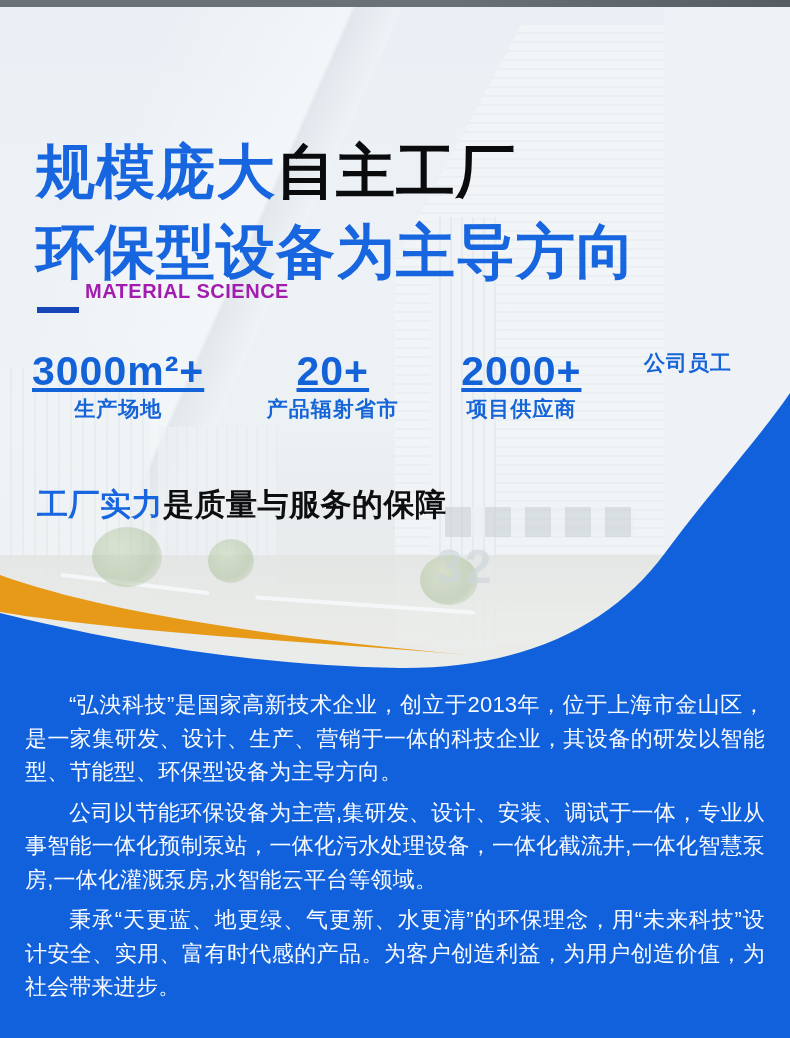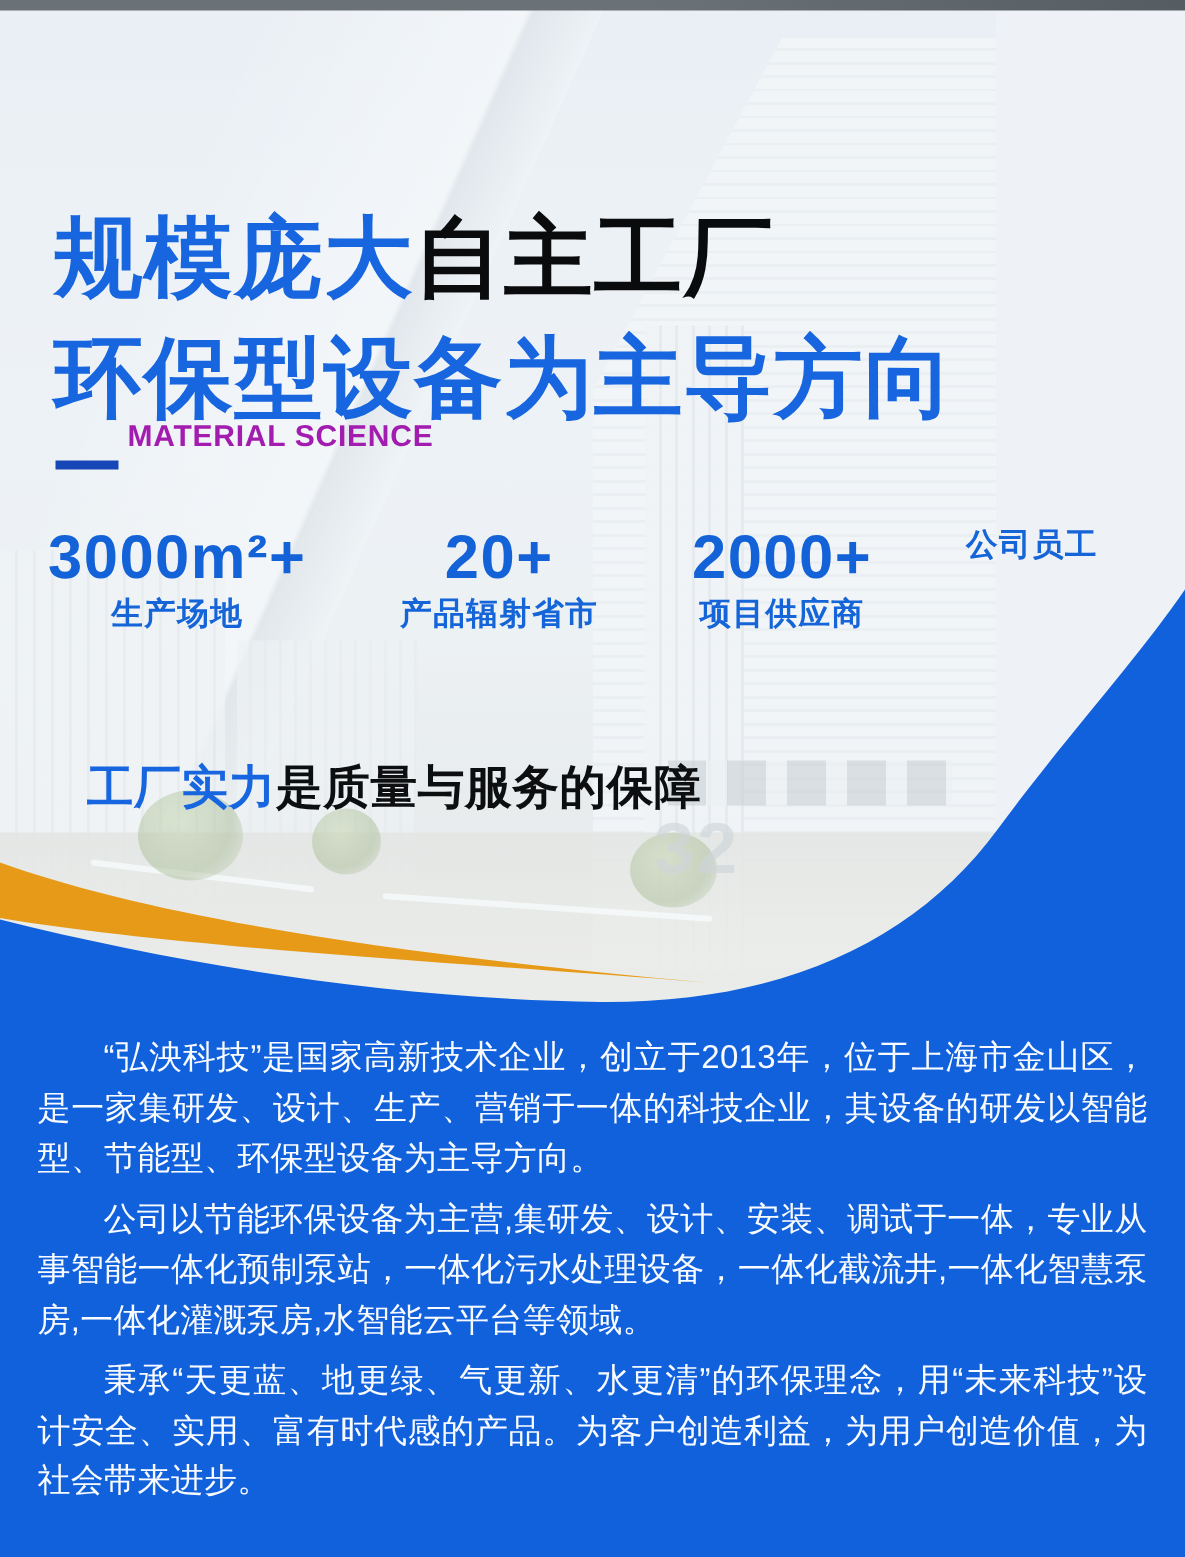--- a/index.html
+++ b/index.html
@@ -90,29 +90,29 @@
     position:absolute; left:37px; top:307px; width:42px; height:6px;
     background:#1747b7; z-index:3;
   }
   .stats {
     position:absolute; left:0; top:348px; width:790px; z-index:3;
     display:flex; justify-content:space-between; padding:0 58px 0 32px;
   }
   .stat { text-align:center; }
   .stat-value {
     font-size:41px; font-weight:700; color:#1462d8; letter-spacing:1px;
-    line-height:46px; white-space:nowrap;
+    line-height:46px; white-space:nowrap;text-decoration:underline;
   }
   .stat-label {
     font-size:21px; font-weight:700; color:#1565d8; margin-top:1px;
     letter-spacing:1px; white-space:nowrap;text-align:center;
   }
   .tagline {
-    position:absolute; left:37px; top:504px; z-index:3;
-    font-size:31px; font-weight:700; letter-spacing:.5px; white-space:nowrap;margin-left:21px;
+    position:absolute; left:37px; top:484px; z-index:3;
+    font-size:31px; font-weight:700; letter-spacing:.5px; white-space:nowrap;
   }
   .tagline .c-black { color:#0d0e10; }
   
   .transition { position:absolute; left:0; top:385px; width:790px; height:300px; z-index:4; display:block; }
   
   .about {
     position:absolute; left:0; top:683px; width:790px; height:355px;
     background:#1161dc; z-index:5; padding:5px 25px 0 25px;
   }
   .about p {

